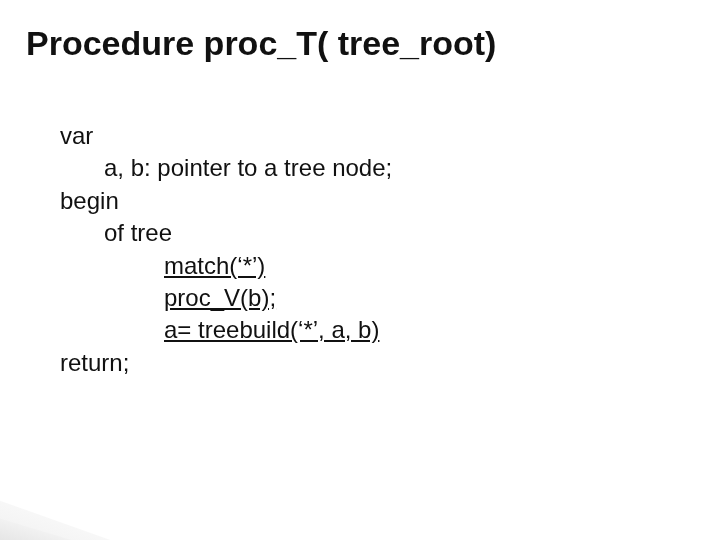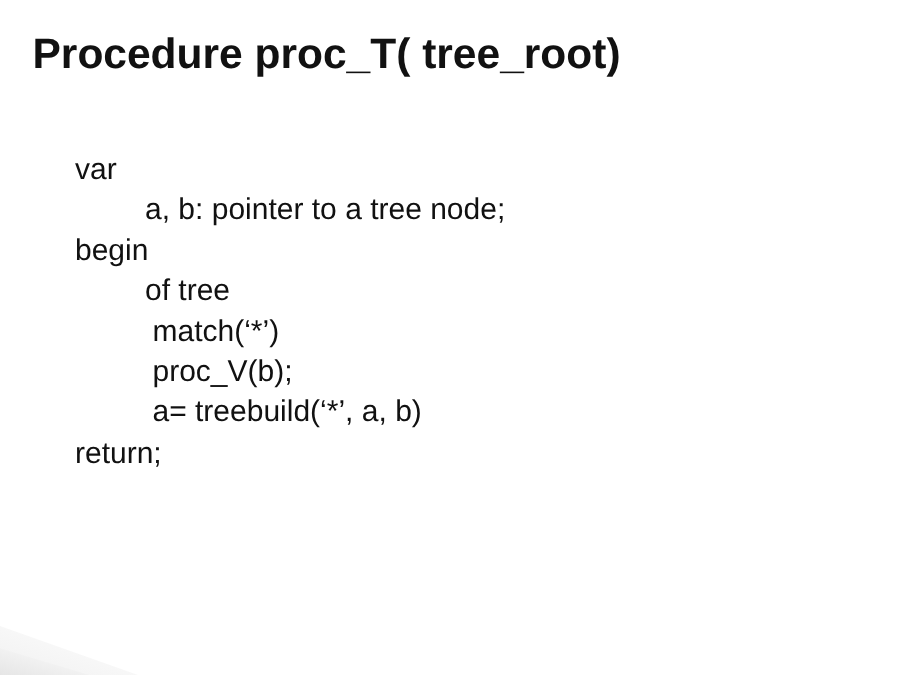--- a/index.html
+++ b/index.html
@@ -30,22 +30,22 @@
   .body {
     position: absolute;
     top: 120px;
     left: 60px;
     right: 40px;
     font-size: 24px;
     line-height: 1.35;
     color: #111111;
   }
   .l0 { margin-left: 0px; }
-  .l1 { margin-left: 56px; }
-  .l2 { margin-left: 62px; }
+  .l1 { margin-left: 44px; }
+  .l2 { margin-left: 104px; text-decoration: underline; }
   .row { white-space: pre; }
   .corner-accent {
     position: absolute;
     left: -2px;
     bottom: -2px;
     width: 140px;
     height: 52px;
     pointer-events: none;
     z-index: 0;
   }

